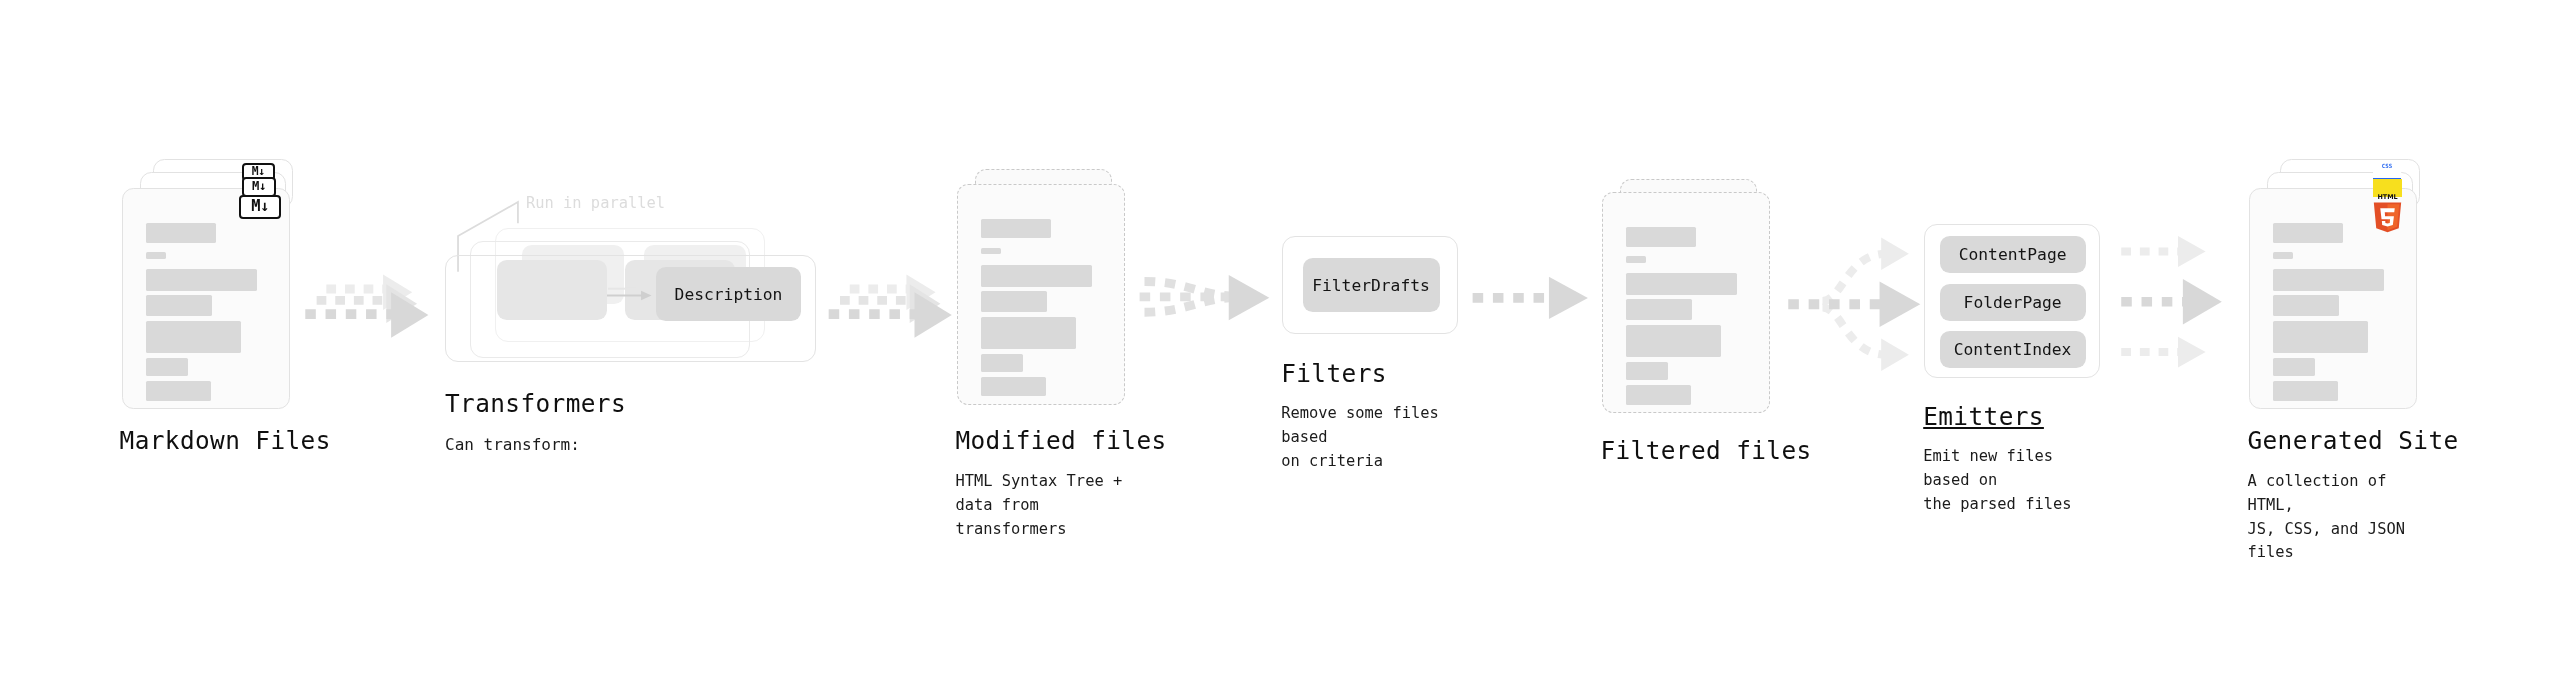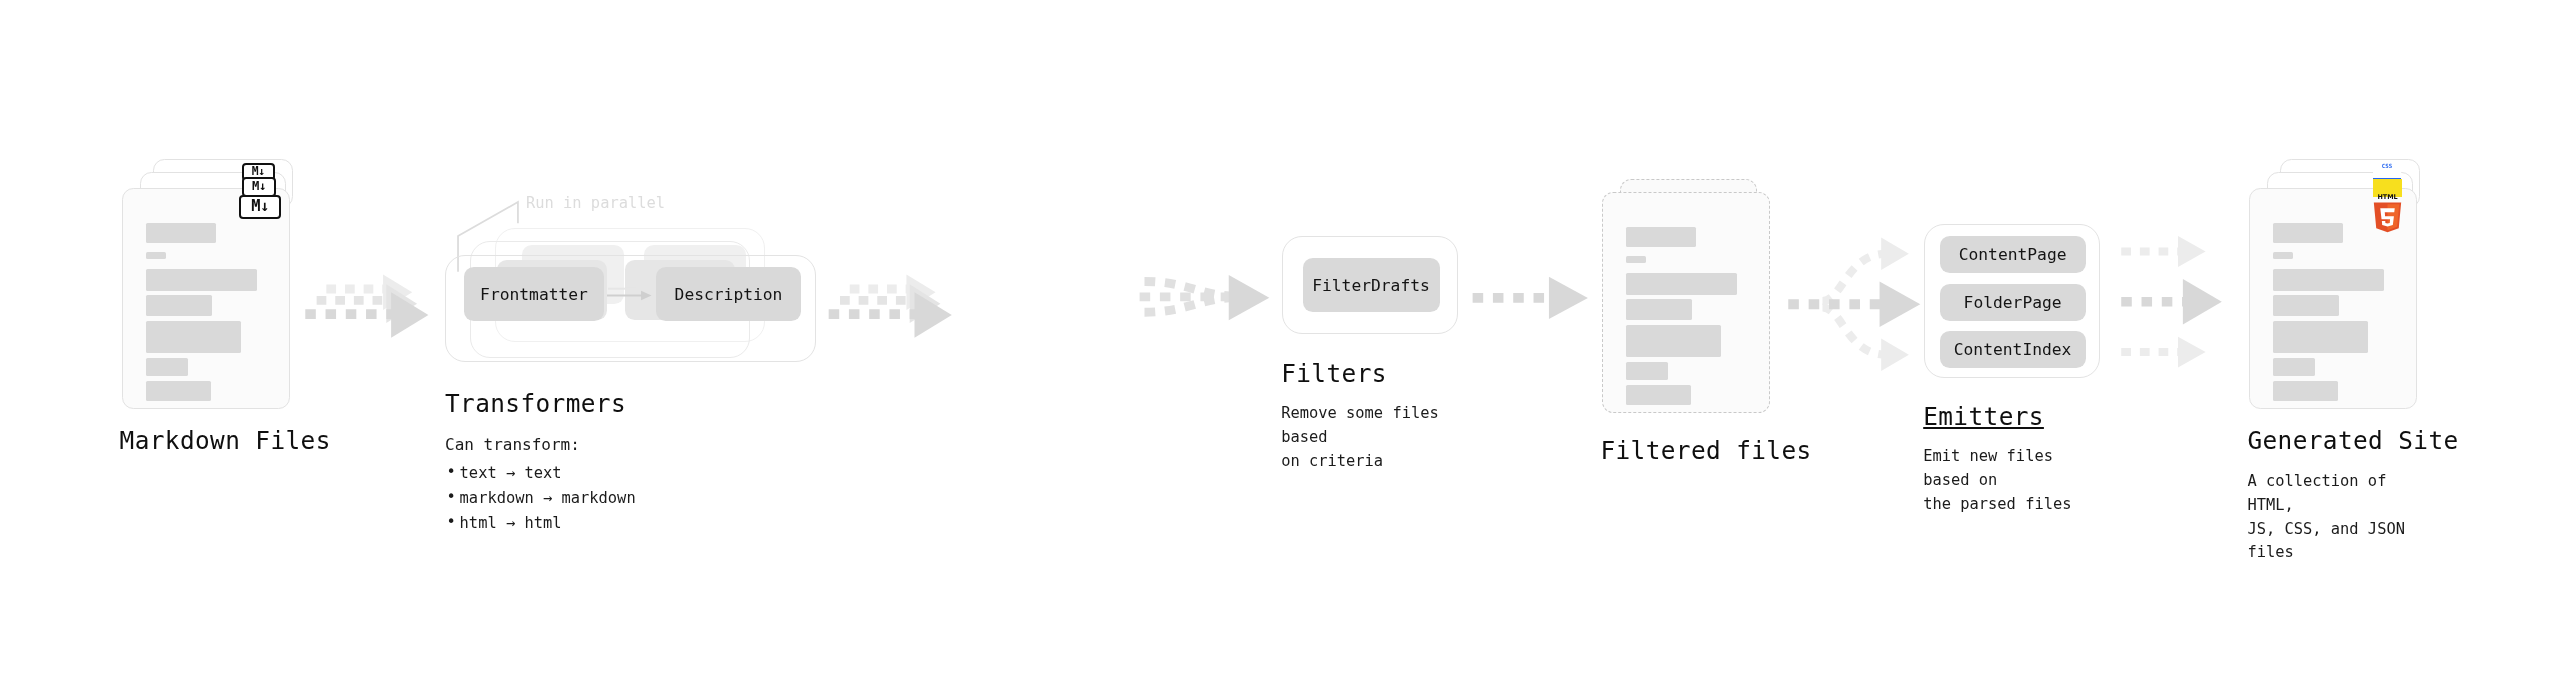--- a/index.html
+++ b/index.html
@@ -105,21 +105,21 @@
     line-height: 1;
     padding-bottom: 0.8px;
   }
   .badge-js { background: #f7df1e; }
 
   
   .groupbox {
     position: absolute;
     box-sizing: border-box;
     border: 1.3px solid #e3e3e3;
-    border-radius: 20px;
+    border-radius: 13px;
     background: transparent;
   }
   .pill {
     position: absolute;
     box-sizing: border-box;
     background: #d9d9d9;
     border-radius: 9.8px;
     display: flex;
     align-items: center;
     justify-content: center;
@@ -204,57 +204,68 @@
       <div class="groupbox" style="left:25px; top:49px; width:280px; height:117px; border-color:#eaeaea;">
         <div class="pill ghost" style="left:26px; top:18px; width:110px; height:60px; background:#e6e6e6;"></div>
         <div class="pill ghost" style="left:154px; top:18px; width:110px; height:60px; background:#e6e6e6;"></div>
         <svg style="position:absolute; left:137px; top:41px;" width="37" height="11.4" viewBox="0 0 46 14">
           <line x1="0" y1="7" x2="36" y2="7" stroke="#e6e6e6" stroke-width="2.4"></line>
           <polygon points="34,2 44,7 34,12" fill="#e6e6e6"></polygon>
         </svg>
       </div>
 
       <div class="groupbox" style="left:0px; top:63px; width:371px; height:107px; border-color:#e3e3e3;">
-        <div class="pill" style="left:18px; top:11.4px; width:140px; height:54px;">Frontmatter</div>
         <svg style="position:absolute; left:161px; top:32.5px;" width="47" height="13" viewBox="0 0 58 16">
           <line x1="0" y1="8" x2="44" y2="8" stroke="#cfcfcf" stroke-width="2.6"></line>
           <polygon points="42,2 55,8 42,14" fill="#cfcfcf"></polygon>
         </svg>
         <div class="pill" style="left:210px; top:11.4px; width:145px; height:54px;">Description</div>
       </div>
     </div>
 
     <div class="cap-title" style="position:absolute; left:0px; top:198px;">Transformers</div>
     <div style="position:absolute; left:0px; top:241px;">
       <div class="cap-sub-lead">Can transform:</div>
-      <ul class="bullets" style="margin-top:3.3px;">
-        <li>text → text</li>
-        <li>markdown → markdown</li>
-        <li>html → html</li>
-      </ul>
     </div>
   </div>
 
   <div class="node" style="left:827px; top:268px;">
     <svg width="154" height="81" viewBox="0 0 190 100">
       <g stroke="#ececec" stroke-width="11" stroke-dasharray="12 11" fill="none">
         <line x1="28" y1="26" x2="106" y2="26"></line>
       </g>
       <polygon points="98,8 134,30 98,52" fill="#ececec"></polygon>
       <g stroke="#e4e4e4" stroke-width="11" stroke-dasharray="12 11" fill="none">
         <line x1="16" y1="40" x2="110" y2="40"></line>
       </g>
       <polygon points="102,20 140,44 102,68" fill="#e4e4e4"></polygon>
       <g stroke="#d8d8d8" stroke-width="12" stroke-dasharray="13 12" fill="none">
         <line x1="2" y1="57" x2="116" y2="57"></line>
       </g>
       <polygon points="108,30 154,58 108,86" fill="#d8d8d8"></polygon>
     </svg>
   </div>
 
+  <div class="node" style="left:957px; top:169px;">
+    <div class="doc-stack" style="width:179px; height:260px;">
+      <div class="doc dashed" style="left:18px; top:0px; width:137px; height:49px;"></div>
+      <div class="doc dashed front" style="left:0px; top:14.6px; width:168px; height:221px;">
+        <div class="skel" style="left:23px; top:34px; width:70px; height:19.5px;"></div>
+        <div class="skel" style="left:23px; top:63px; width:19.5px; height:6.5px;"></div>
+        <div class="skel" style="left:23px; top:80px; width:111px; height:22px;"></div>
+        <div class="skel" style="left:23px; top:106px; width:66px; height:21px;"></div>
+        <div class="skel" style="left:23px; top:132px; width:95px; height:32px;"></div>
+        <div class="skel" style="left:23px; top:169px; width:42px; height:18px;"></div>
+        <div class="skel" style="left:23px; top:192px; width:65px; height:19.5px;"></div>
+      </div>
+    </div>
+    <div class="cap-title" style="position:absolute; left:-1.6px; top:258px;">Modified files</div>
+    <div class="cap-sub" style="position:absolute; left:-1.6px; top:291px;">HTML Syntax Tree +
+data from transformers</div>
+  </div>
 
   <div class="node" style="left:1138px; top:260px;">
     <svg width="154" height="98" viewBox="0 0 190 120">
       <g stroke="#e0e0e0" stroke-width="11" stroke-dasharray="13 12" fill="none" stroke-linecap="butt">
         <path d="M8 26 C60 26, 78 44, 120 44"></path>
         <path d="M8 64 C60 64, 78 46, 120 46"></path>
         <line x1="2" y1="45" x2="122" y2="45"></line>
       </g>
       <polygon points="112,18 162,46 112,74" fill="#d8d8d8"></polygon>
     </svg>

